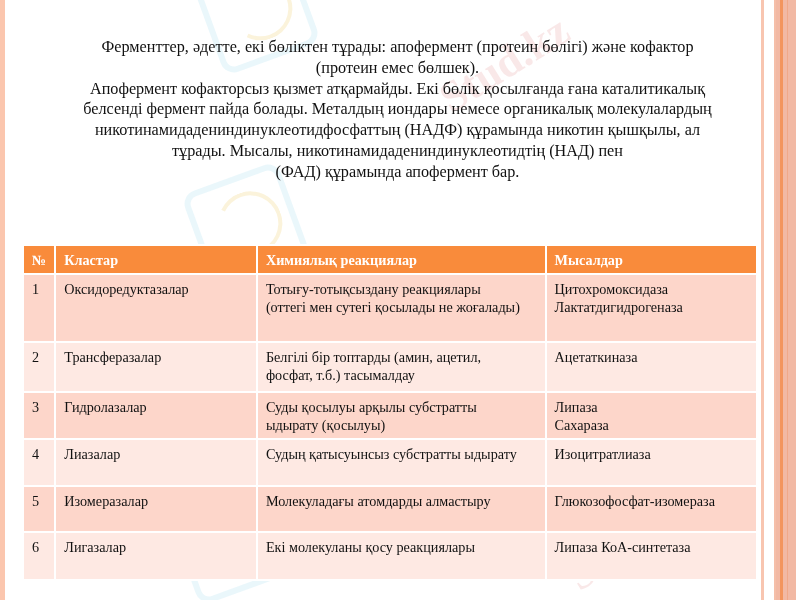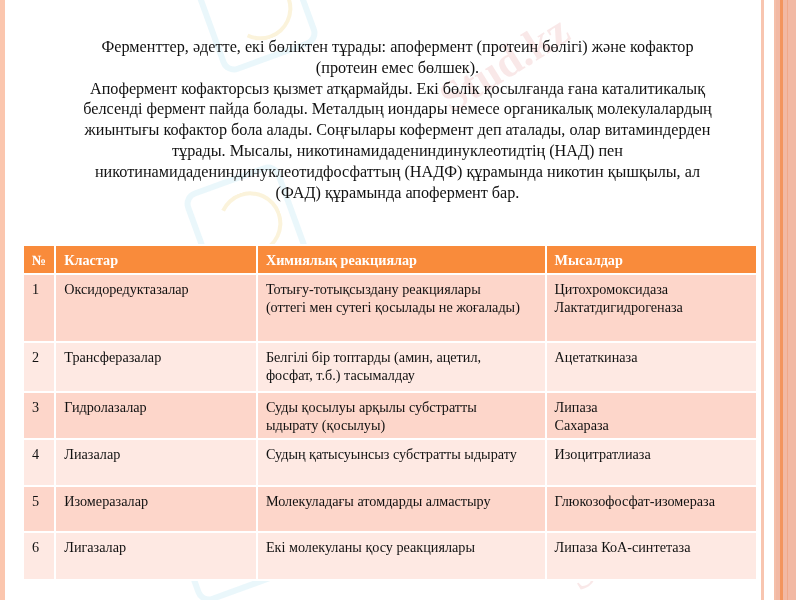--- a/index.html
+++ b/index.html
@@ -121,23 +121,22 @@
 <div class="watermark" style="left:430px; top:80px; font-size:44px;">Stud.kz</div>
 <div class="watermark" style="left:420px; top:330px; font-size:44px;">Stud.kz</div>
 <div class="watermark" style="left:370px; top:520px; font-size:44px;">Stud.kz</div>
 <div class="watermark" style="left:560px; top:560px; font-size:40px;">Stud.kz</div>
 
 <div class="intro">
   <p>Ферменттер, әдетте, екі бөліктен тұрады: апофермент (протеин бөлігі) және кофактор</p>
   <p>(протеин емес бөлшек).</p>
   <p>Апофермент кофакторсыз қызмет атқармайды. Екі бөлік қосылғанда ғана каталитикалық</p>
   <p>белсенді фермент пайда болады. Металдың иондары немесе органикалық молекулалардың</p>
-  <p>жиынтығы кофактор бола алады. Соңғылары кофермент деп аталады, олар витаминдерден</p>
+  <p>никотинамидадениндинуклеотидфосфаттың (НАДФ) құрамында никотин қышқылы, ал</p>
   <p>тұрады. Мысалы, никотинамидадениндинуклеотидтің (НАД) пен</p>
-  <p>никотинамидадениндинуклеотидфосфаттың (НАДФ) құрамында никотин қышқылы, ал</p>
   <p>(ФАД) құрамында апофермент бар.</p>
 </div>
 
 <table class="enzyme-table">
   <thead>
     <tr>
       <th class="col-num">№</th>
       <th class="col-class">Кластар</th>
       <th class="col-react">Химиялық реакциялар</th>
       <th class="col-ex">Мысалдар</th>

